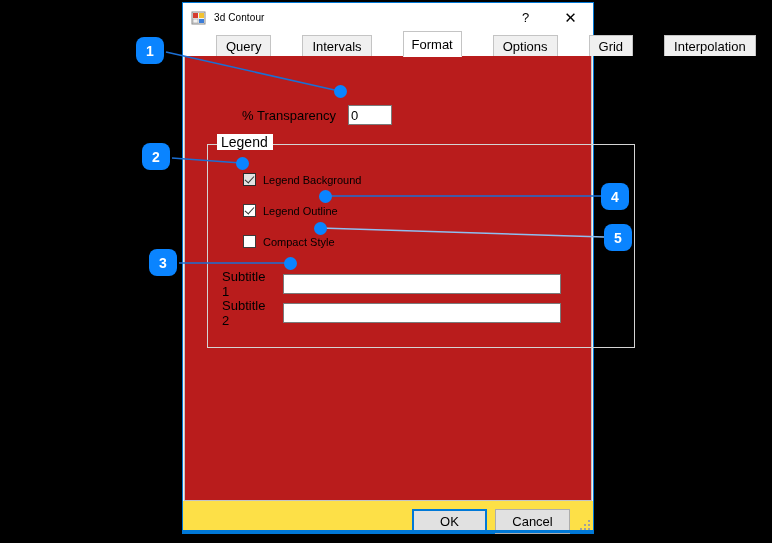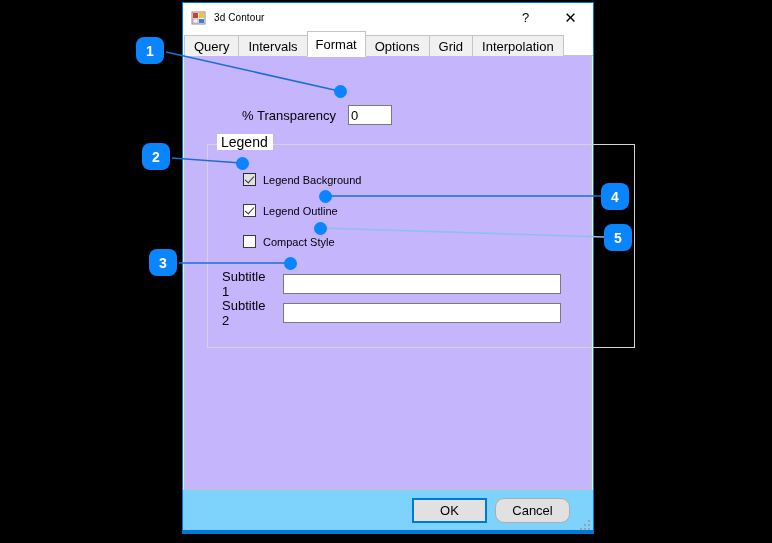--- a/index.html
+++ b/index.html
@@ -82,20 +82,21 @@
     line-height: 21px;
     padding: 0 9px;
     font-size: 13px;
     color: #000000;
     background: #f0f0f0;
     border: 1px solid #c4c4c4;
     border-bottom: none;
     margin-right: -1px;
     box-sizing: border-box;
     white-space: nowrap;
+    margin-left: 32px;
   }
   .tab.selected {
     height: 26px;
     line-height: 25px;
     background: #ffffff;
     border: 1px solid #c4c4c4;
     border-bottom: 1px solid #ffffff;
     position: relative;
     z-index: 3;
     margin-bottom: -1px;
@@ -104,21 +105,21 @@
   #tabfill {
     flex: 1 1 auto;
     height: 21px;
     border-bottom: 1px solid #c4c4c4;
     box-sizing: border-box;
   }
 
   
   #tabpage {
     flex: 1 1 auto;
-    background: #c4b5fd;
+    background: #b91c1c;
     border: 1px solid #c4c4c4;
     border-top: none;
     margin: 0 1px;
     position: relative;
     box-sizing: border-box;
   }
 
   
   #transparency-row {
     position: absolute;
@@ -214,22 +215,22 @@
     padding-right: 14px;
     box-sizing: border-box;
   }
   .subtitle-input { width: 278px; }
   #subtitle-1-row { left: 14px; top: 124px; }
   #subtitle-2-row { left: 14px; top: 153px; }
 
   
   #footer {
     flex: 0 0 auto;
-    height: 43px;
-    background: #7dd3fc;
+    height: 32px;
+    background: #fde047;
     position: relative;
   }
   .dlgbtn {
     position: absolute;
     top: 8px;
     width: 75px;
     height: 25px;
     background: #e1e1e1;
     border: 1px solid #adadad;
     font-family: "Liberation Sans", sans-serif;
@@ -238,21 +239,21 @@
     box-sizing: border-box;
     display: flex;
     align-items: center;
     justify-content: center;
   }
   #ok-button {
     right: 106px;
     border: 2px solid #0078d7;
     background: #e1e1e1;
   }
-  #cancel-button { right: 23px; border-radius: 9px; }
+  #cancel-button { right: 23px; }
   #resize-grip {
     position: absolute;
     right: 3px;
     bottom: 3px;
     width: 11px;
     height: 11px;
   }
   #resize-grip i {
     position: absolute;
     width: 2px;

